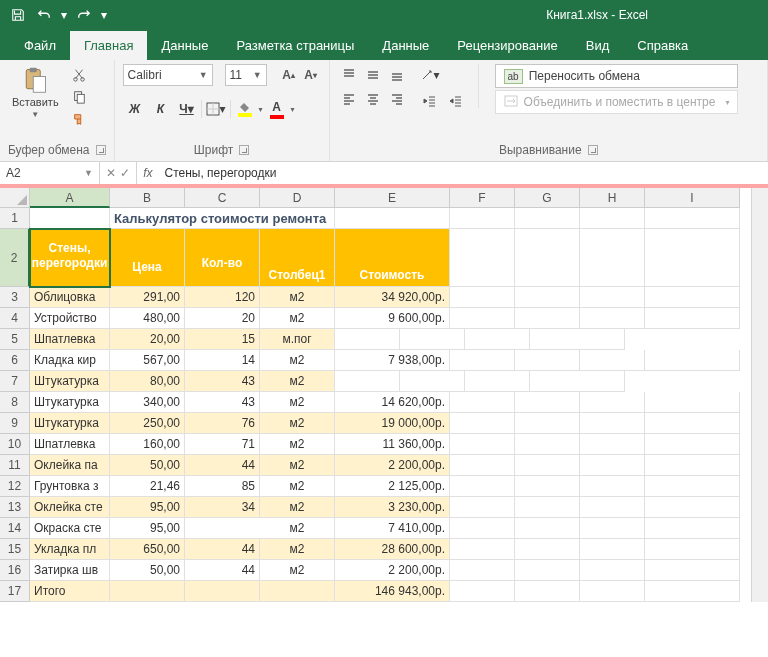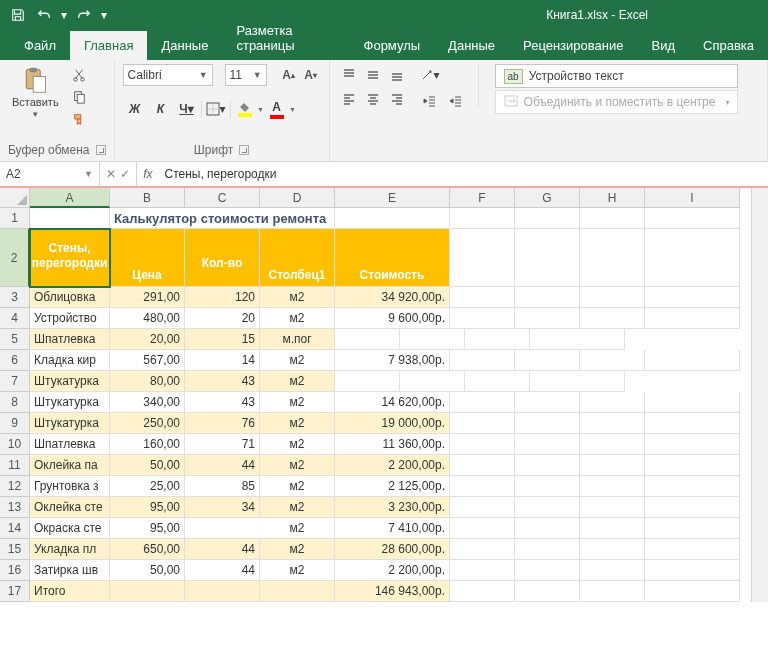--- a/index.html
+++ b/index.html
@@ -35,21 +35,21 @@
 .fbtn.bold{font-weight:bold;font-style:italic}
 .fbtn.ital{font-style:italic;font-weight:bold}
 .fbtn.und{text-decoration:underline;font-weight:bold}
 .color-sw{width:14px;height:4px;margin-top:1px}
 .align-grid{display:grid;grid-template-columns:repeat(3,22px);grid-template-rows:repeat(2,22px);gap:2px}
 .align-btn{display:flex;align-items:center;justify-content:center}
 .align-btn svg{width:14px;height:14px;stroke:#666;stroke-width:1.5}
 .wrap-col{display:flex;flex-direction:column;gap:2px;margin-left:6px}
 .wrap-btn{background:#fff;border:1px solid #c4c4c4;padding:3px 8px;display:flex;align-items:center;gap:6px;font-size:12px;color:#444;height:24px}
 .wrap-btn.disabled{color:#aaa;border-color:#ddd}
-.formula-bar{height:26px;border-bottom:2px solid #fca5a5;display:flex;align-items:center;background:#fff}
+.formula-bar{height:26px;border-bottom:4px solid #fca5a5;display:flex;align-items:center;background:#fff}
 .namebox{width:100px;border-right:1px solid #d4d4d4;height:100%;display:flex;align-items:center;padding:0 6px;font-size:12px;color:#444;justify-content:space-between}
 .fx-btns{display:flex;align-items:center;gap:4px;padding:0 6px;border-right:1px solid #d4d4d4;height:100%}
 .fx-btns span{color:#888;font-size:12px}
 .fx-label{padding:0 6px;font-style:italic;color:#666}
 .formula-input{flex:1;padding:0 6px;font-size:12px;color:#333;border:none;outline:none}
 .grid-area{position:relative;overflow:hidden}
 .sel-all{width:30px;height:20px;border-right:1px solid #ccc;border-bottom:1px solid #ccc;background:#f0f0f0;position:relative}
 .sel-all::after{content:"";position:absolute;right:2px;bottom:2px;width:0;height:0;border-style:solid;border-width:0 0 10px 10px;border-color:transparent transparent #b8b8b8 transparent}
 .col-headers{display:flex;height:20px}
 .col-h{border-right:1px solid #ccc;border-bottom:1px solid #ccc;background:#f0f0f0;text-align:center;line-height:20px;font-size:12px;color:#555}
@@ -93,21 +93,20 @@
   </div>
   <div class="title-text">Книга1.xlsx  -  Excel</div>
   <div style="width:120px"></div>
 </div>
 
 <div class="tabs">
   <div class="tab">Файл</div>
   <div class="tab active">Главная</div>
   <div class="tab">Данные</div>
   <div class="tab">Разметка страницы</div>
-  <div class="tab">Формулы</div>
   <div class="tab">Данные</div>
   <div class="tab">Рецензирование</div>
   <div class="tab">Вид</div>
   <div class="tab">Справка</div>
 </div>
 
 <div class="ribbon">
   <div class="group">
     <div class="group-body">
       <div class="bigbtn">
@@ -243,32 +242,36 @@
               <svg width="14" height="14" viewBox="0 0 14 14">
                 <path d="M6 3h6M6 6h6M6 9h6M6 12h6M1 7l3-2v4z" stroke="#555" fill="#555"></path>
               </svg>
             </div>
         </div>
       </div>
       <div style="width:1px;height:44px;background:#e1e1e1;margin:0 4px"></div>
       <div class="wrap-col">
         <div class="wrap-btn">
           <span style="font-size:10px;background:#e8f0e4;padding:1px 3px;border:1px solid #9cc184">ab</span>
-          <span>Устройство текст</span>
+          <span>Переносить обмена</span>
         </div>
         <div class="wrap-btn disabled">
           <span><svg width="14" height="12" viewBox="0 0 14 12">
                 <rect x="1" y="1" width="12" height="10" fill="none" stroke="#ccc"></rect>
                 <path d="M3 6h8M9 4l2 2-2 2" stroke="#ccc" fill="none"></path>
               </svg></span>
           <span>Объединить и поместить в центре</span>
           <span style="font-size:8px;margin-left:4px">▾</span>
         </div>
       </div>
     </div>
+    <div class="group-label">
+        <span>Выравнивание</span>
+        <span class="glc"></span>
+      </div>
   </div>
 </div>
 
 <div class="formula-bar">
   <div class="namebox">
       <span>A2</span>
       <span style="font-size:9px;color:#888">▼</span>
     </div>
   <div class="fx-btns">
     <span>✕</span>
@@ -300,21 +303,21 @@
         <div class="cell title" style="width: 225px;">Калькулятор стоимости ремонта</div>
         <div class="cell wE  bE" style="width: 115px;"></div>
         <div class="cell wF  bF" style="width: 65px;"></div>
         <div class="cell wG  bG" style="width: 65px;"></div>
         <div class="cell wH  bH" style="width: 65px;"></div>
         <div class="cell wI  bI" style="width: 95px;"></div>
       </div>
       <div class="row hdr">
         <div class="row-h sel">2</div>
         <div class="cell th wA active" style="width: 80px; align-items: center; padding-bottom: 4px;">Стены, перегородки</div>
-        <div class="cell th wB" style="width: 75px; align-items: flex-end; padding-bottom: 4px;">Цена</div>
+        <div class="cell th wB" style="width: 75px; align-items: flex-end; padding-bottom: 12px;">Цена</div>
         <div class="cell th wC" style="width: 75px; align-items: flex-end; padding-bottom: 16px;">Кол-во</div>
         <div class="cell th wD" style="width: 75px; align-items: flex-end; padding-bottom: 4px;">Столбец1</div>
         <div class="cell th wE" style="width: 115px; align-items: flex-end; padding-bottom: 4px;">Стоимость</div>
         <div class="cell wF  bF" style="width: 65px; height: 58px;"></div>
         <div class="cell wG  bG" style="width: 65px; height: 58px;"></div>
         <div class="cell wH  bH" style="width: 65px; height: 58px;"></div>
         <div class="cell wI  bI" style="width: 95px; height: 58px;"></div>
       </div>
       <div class="row band">
         <div class="row-h">3</div>
@@ -418,21 +421,21 @@
         <div class="cell wD c bD" style="width: 75px;">м2</div>
         <div class="cell wE r bE" style="width: 115px;">2 200,00р.</div>
         <div class="cell wF  bF" style="width: 65px;"></div>
         <div class="cell wG  bG" style="width: 65px;"></div>
         <div class="cell wH  bH" style="width: 65px;"></div>
         <div class="cell wI  bI" style="width: 95px;"></div>
       </div>
       <div class="row">
         <div class="row-h">12</div>
         <div class="cell wA  bA" style="width: 80px;">Грунтовка з</div>
-        <div class="cell wB r bB" style="width: 75px;">25,00</div>
+        <div class="cell wB r bB" style="width: 75px;">21,46</div>
         <div class="cell wC r bC" style="width: 75px;">85</div>
         <div class="cell wD c bD" style="width: 75px;">м2</div>
         <div class="cell wE r bE" style="width: 115px;">2 125,00р.</div>
         <div class="cell wF  bF" style="width: 65px;"></div>
         <div class="cell wG  bG" style="width: 65px;"></div>
         <div class="cell wH  bH" style="width: 65px;"></div>
         <div class="cell wI  bI" style="width: 95px;"></div>
       </div>
       <div class="row band">
         <div class="row-h">13</div>

